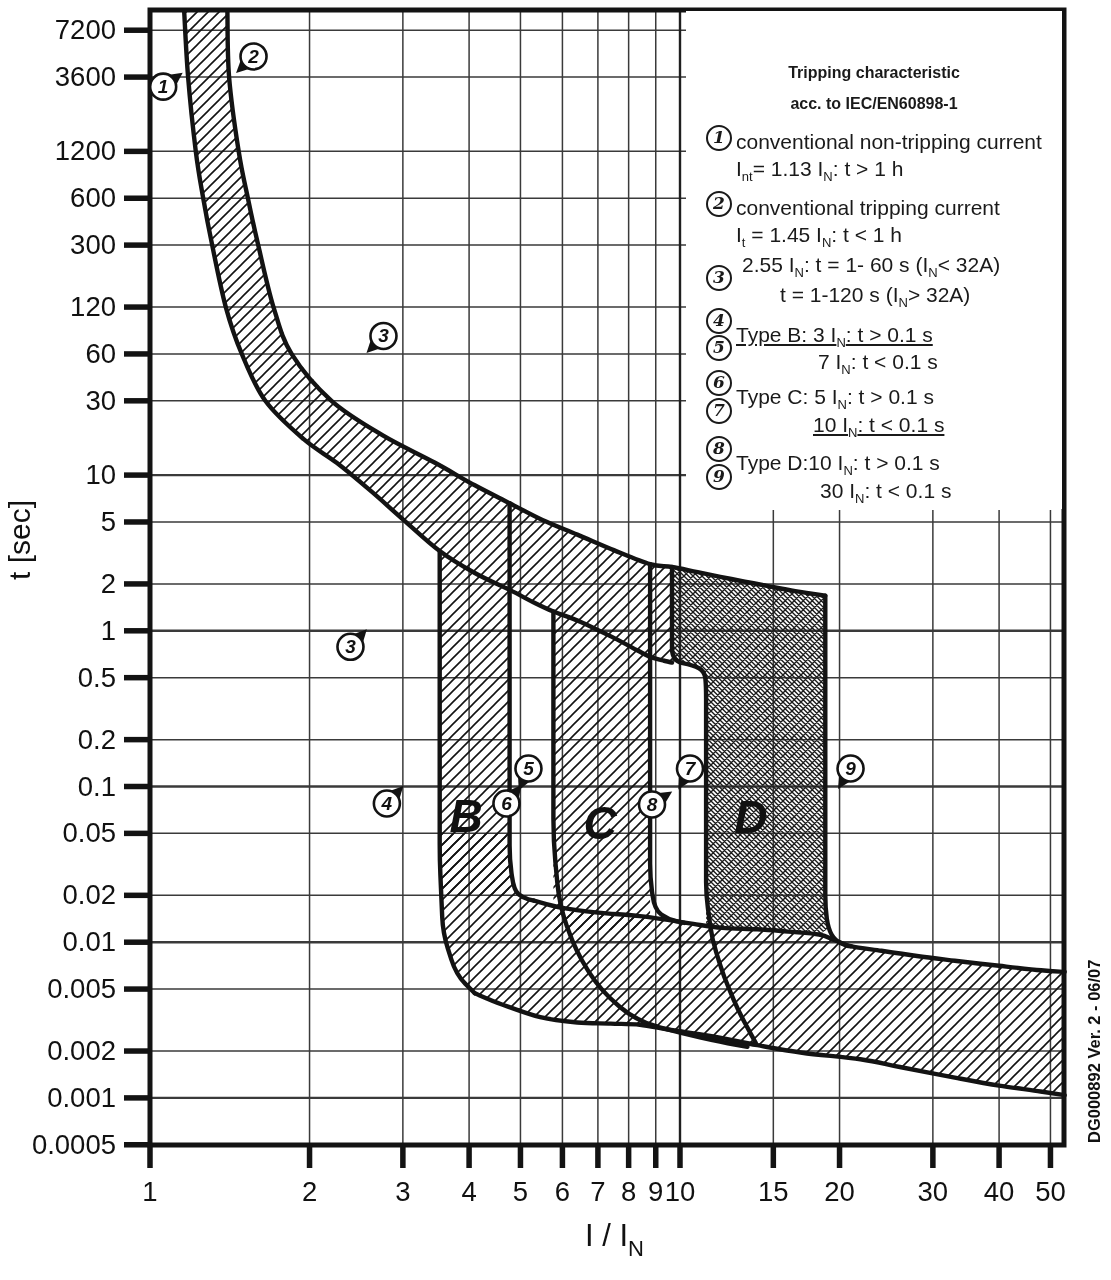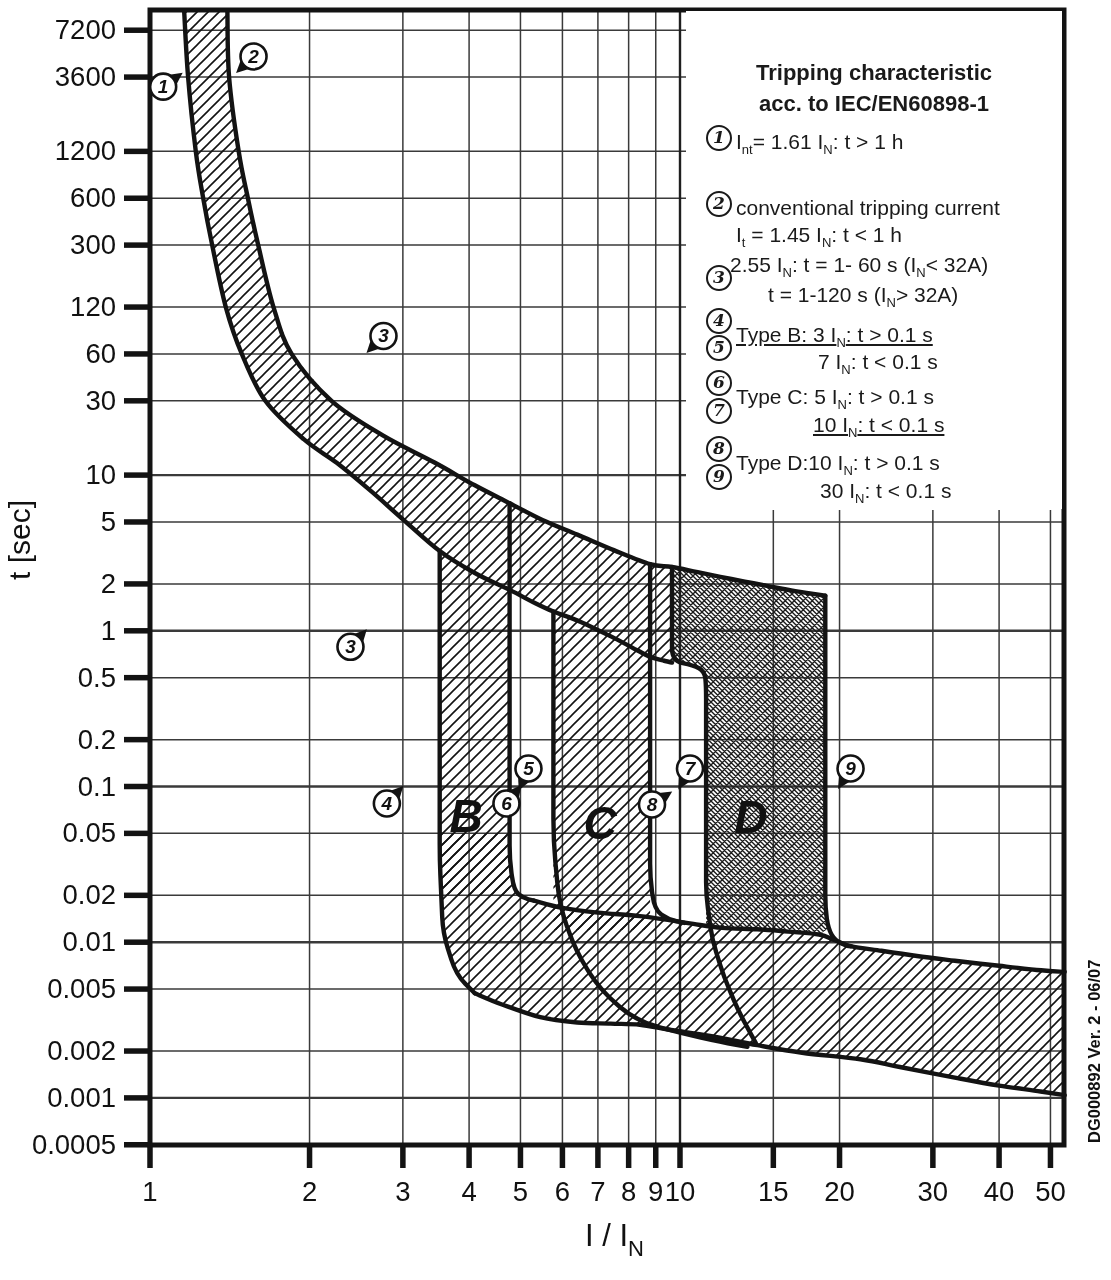--- a/index.html
+++ b/index.html
@@ -1,20 +1,20 @@
 <!DOCTYPE html>
 <html><head>
 <meta charset="utf-8">
 <style>
   html,body{margin:0;padding:0;background:#fff;}
   .stage{position:relative;width:1111px;height:1280px;background:#14b8a6;overflow:hidden;
          font-family:"Liberation Sans",sans-serif;color:#111;}
   svg text{font-family:"Liberation Sans",sans-serif;fill:#111;}
   .legend{position:absolute;background:#fff;z-index:5;}
-  .ltitle{position:absolute;left:0;right:0;text-align:center;font-size:22px;line-height:31px;
+  .ltitle{position:absolute;left:0;right:0;text-align:center;font-size:16px;line-height:31px;
           font-weight:bold;color:#1a1a1a;}
   .lrow-num{position:absolute;width:26px;height:26px;border:2.4px solid #1a1a1a;border-radius:50%;
             box-sizing:border-box;text-align:center;font-family:"DejaVu Serif",serif;
             font-style:italic;font-weight:bold;font-size:17px;line-height:21px;color:#1a1a1a;}
   .lrow-text{position:absolute;font-size:21px;line-height:27px;color:#1a1a1a;white-space:nowrap;}
   .lrow-text .sub{font-size:0.62em;position:relative;top:0.38em;}
 </style>
 </head>
 <body>
 
@@ -223,29 +223,30 @@
       </g>
       <text x="1100" y="1143" font-size="16.5px" font-weight="bold" transform="rotate(-90,1100,1143)">DG000892 Ver. 2 - 06/07</text>
     </svg>
   <div class="legend" id="legendBox" style="left:686px;top:11px;width:376px;height:498px;">
     <div class="ltitle" style="top:46px;">
       <div>Tripping characteristic</div>
       <div>acc. to IEC/EN60898-1</div>
     </div>
   <div class="lrow-num" style="left: 20px; top: 114px;">1</div>
       <div class="lrow-text" style="left: 50px; top: 117px;">
-        <div style="margin-left: 0px;"><span>I</span><span class="sub">nt</span><span>= 1.61 I</span><span class="sub">N</span><span>: t &gt; 1 h</span></div>
+        <div style="margin-left: 0px;"><span>conventional non-tripping current</span></div>
+        <div style="margin-left: 0px;"><span>I</span><span class="sub">nt</span><span>= 1.13 I</span><span class="sub">N</span><span>: t &gt; 1 h</span></div>
       </div>
       <div class="lrow-num" style="left: 20px; top: 180px;">2</div>
       <div class="lrow-text" style="left: 50px; top: 183px;">
         <div style="margin-left: 0px;"><span>conventional tripping current</span></div>
         <div style="margin-left: 0px;"><span>I</span><span class="sub">t</span><span> = 1.45 I</span><span class="sub">N</span><span>: t &lt; 1 h</span></div>
       </div>
       <div class="lrow-num" style="left: 20px; top: 254px;">3</div>
-      <div class="lrow-text" style="left: 44px; top: 240px;">
+      <div class="lrow-text" style="left: 56px; top: 240px;">
         <div style="margin-left: 0px;"><span>2.55 I</span><span class="sub">N</span><span>: t = 1- 60 s (I</span><span class="sub">N</span><span>&lt; 32A)</span></div>
         <div style="margin-left: 38px;"><span>t = 1-120 s (I</span><span class="sub">N</span><span>&gt; 32A)</span></div>
       </div>
       <div class="lrow-num" style="left: 20px; top: 297px;">4</div>
       <div class="lrow-text" style="left: 50px; top: 310px; text-decoration: underline;">
         <div style="margin-left: 0px;"><span>Type B: 3 I</span><span class="sub">N</span><span>: t &gt; 0.1 s</span></div>
       </div>
       <div class="lrow-num" style="left: 20px; top: 324px;">5</div>
       <div class="lrow-text" style="left: 50px; top: 337px;">
         <div style="margin-left: 82px;"><span>7 I</span><span class="sub">N</span><span>: t &lt; 0.1 s</span></div>

